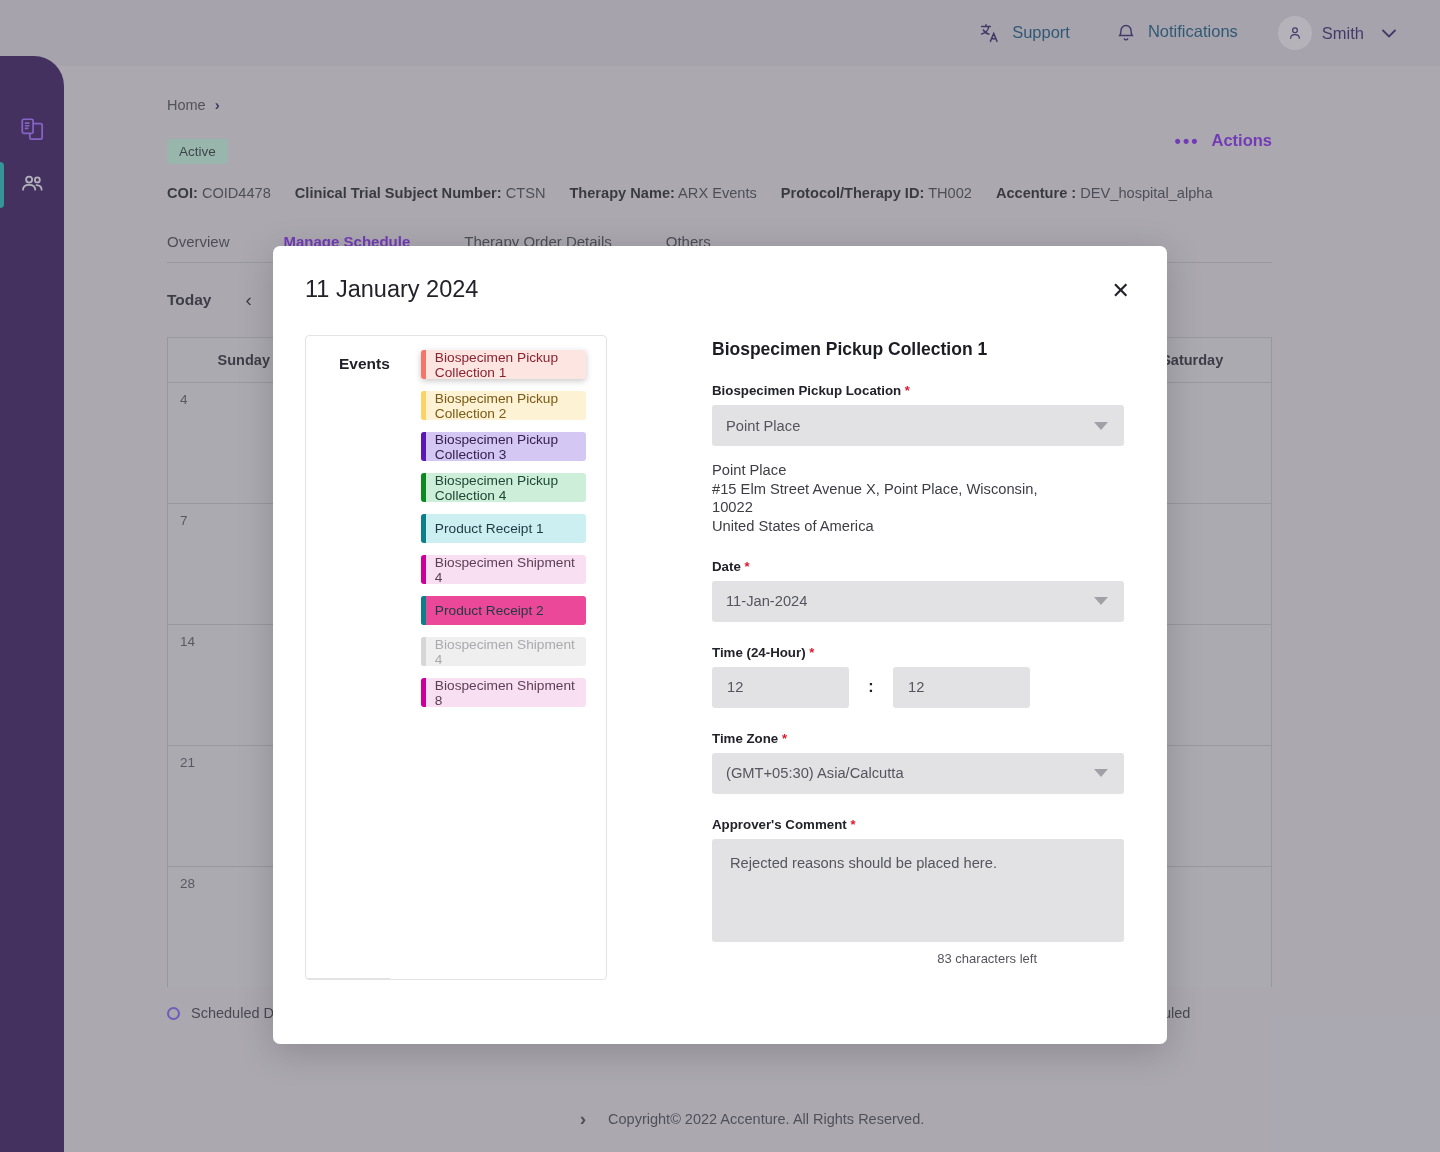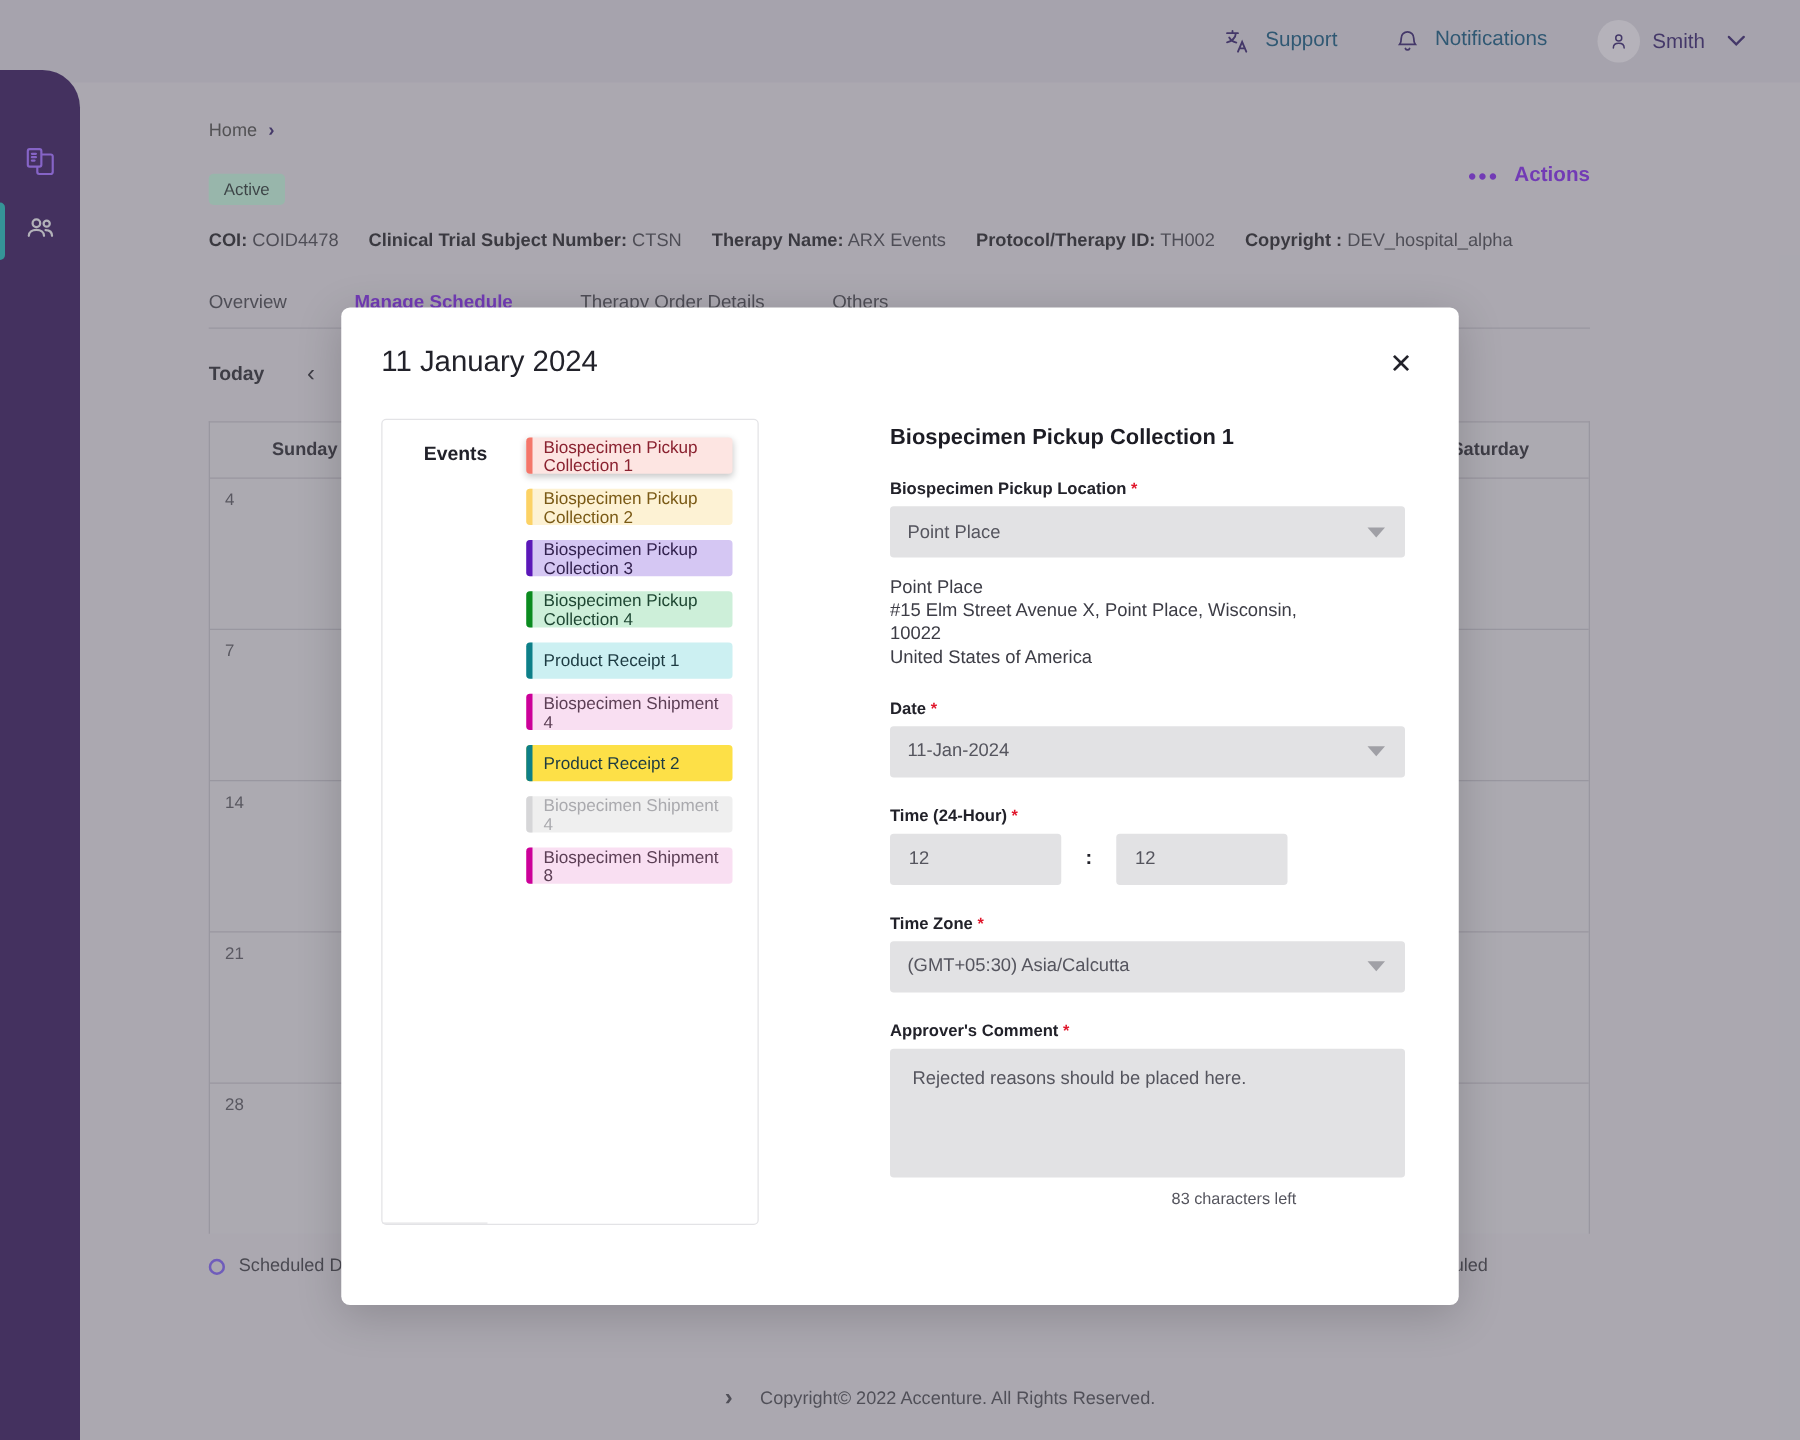--- a/index.html
+++ b/index.html
@@ -312,21 +312,21 @@
         <span class="dots">•••</span>
         <span>Actions</span>
       </div>
     </div>
 
     <div class="meta-row">
       <span class="meta-item"><b>COI:</b> <span>COID4478</span></span>
       <span class="meta-item"><b>Clinical Trial Subject Number:</b> <span>CTSN</span></span>
       <span class="meta-item"><b>Therapy Name:</b> <span>ARX Events</span></span>
       <span class="meta-item"><b>Protocol/Therapy ID:</b> <span>TH002</span></span>
-      <span class="meta-item"><b>Copyright :</b> <span>DEV_hospital_alpha</span></span>
+      <span class="meta-item"><b>Accenture :</b> <span>DEV_hospital_alpha</span></span>
     </div>
 
     <div class="tabs">
       <div class="tab">Overview</div>
       <div class="tab active">Manage Schedule</div>
       <div class="tab">Therapy Order Details</div>
       <div class="tab">Others</div>
     </div>
 
     <div class="cal-nav">
@@ -458,21 +458,21 @@
               <span>Biospecimen Pickup Collection 4</span>
             </div>
           <div class="evt" style="background:#ccf0f2;color:#1d3b42">
               <span class="bar" style="background:#0d7f88"></span>
               <span>Product Receipt 1</span>
             </div>
           <div class="evt" style="background:#f9dff2;color:#5c3f55">
               <span class="bar" style="background:#cc0099"></span>
               <span>Biospecimen Shipment 4</span>
             </div>
-          <div class="evt" style="background:#fde047;color:#1d3b42">
+          <div class="evt" style="background:#ec4899;color:#1d3b42">
               <span class="bar" style="background:#0d7f88"></span>
               <span>Product Receipt 2</span>
             </div>
           <div class="evt" style="background:#efefef;color:#aaaaae">
               <span class="bar" style="background:#d6d6d8"></span>
               <span>Biospecimen Shipment 4</span>
             </div>
           <div class="evt" style="background:#f9dff2;color:#5c3f55">
               <span class="bar" style="background:#cc0099"></span>
               <span>Biospecimen Shipment 8</span>

